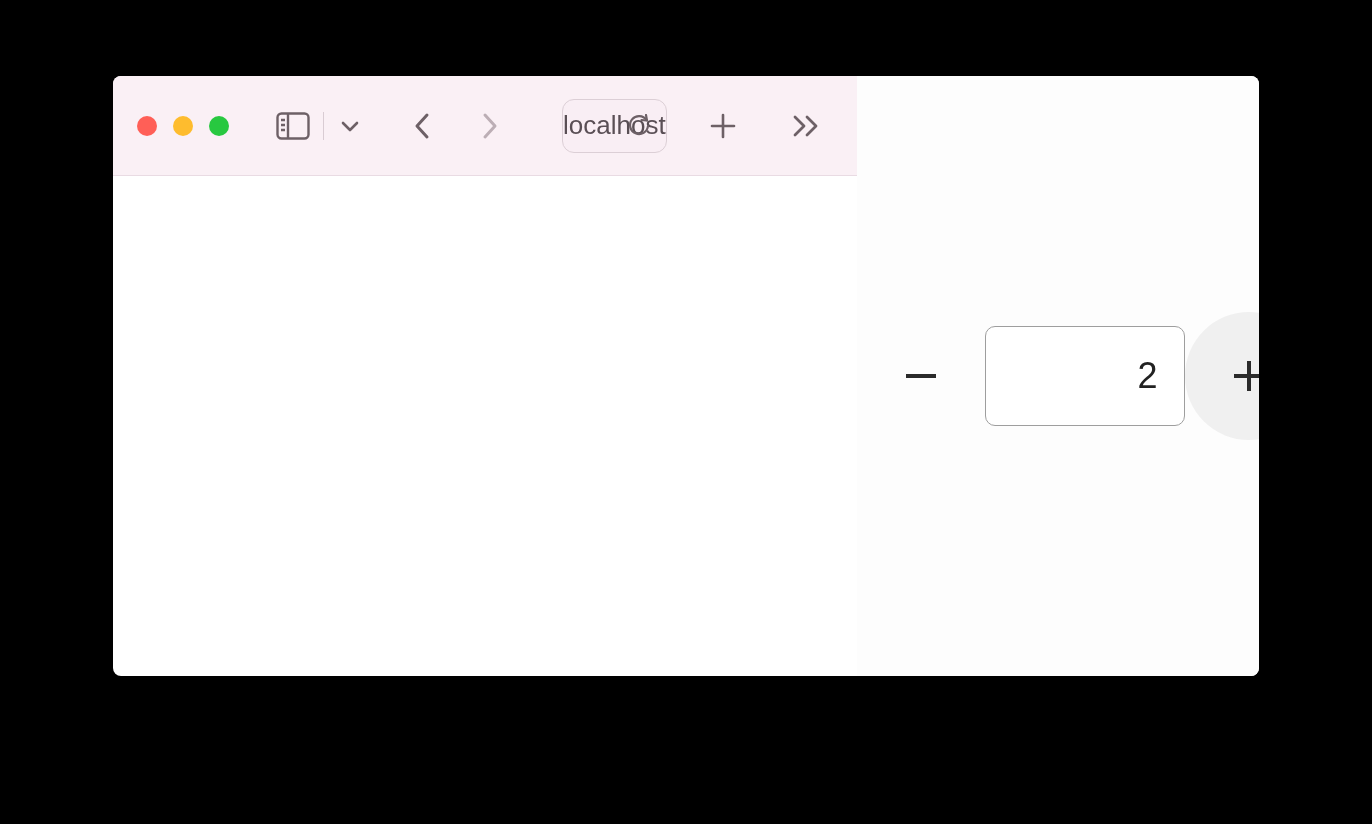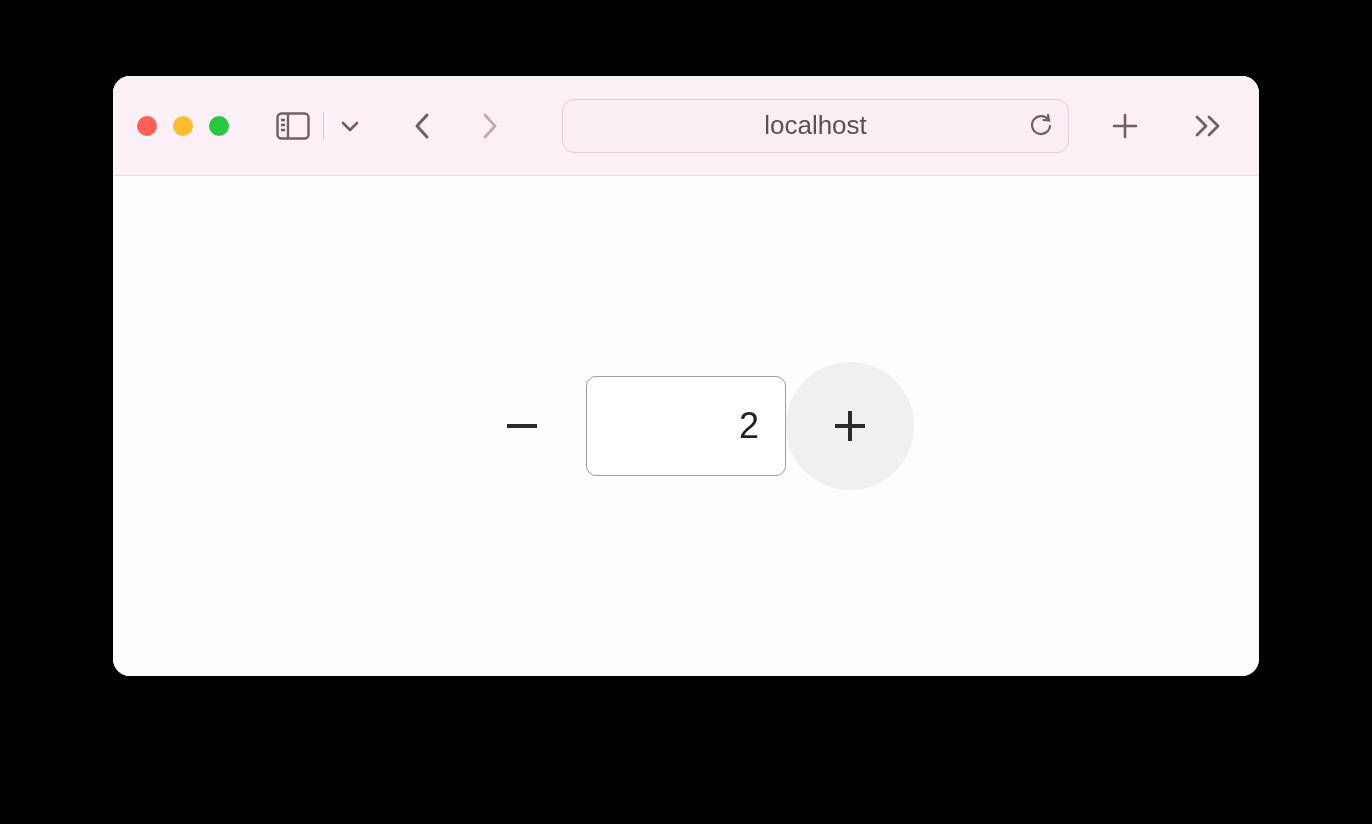--- a/index.html
+++ b/index.html
@@ -16,25 +16,25 @@
       display: flex;
       align-items: flex-start;
       justify-content: center;
       padding-top: 76px;
     }
     
     .window {
       width: 1146px;
       height: 600px;
       background: #fff;
-      border-radius: 17px;
+      border-radius: 8px;
       overflow: hidden;
       box-shadow: 0 20px 60px rgba(0,0,0,0.5);
       display: flex;
-      flex-direction: column;
+      flex-direction: row;
     }
     
     .toolbar {
       height: 100px;
       background: #faf0f5;
       border-bottom: 1px solid #e9dbe3;
       display: flex;
       align-items: center;
       padding: 0 24px;
       gap: 8px;

